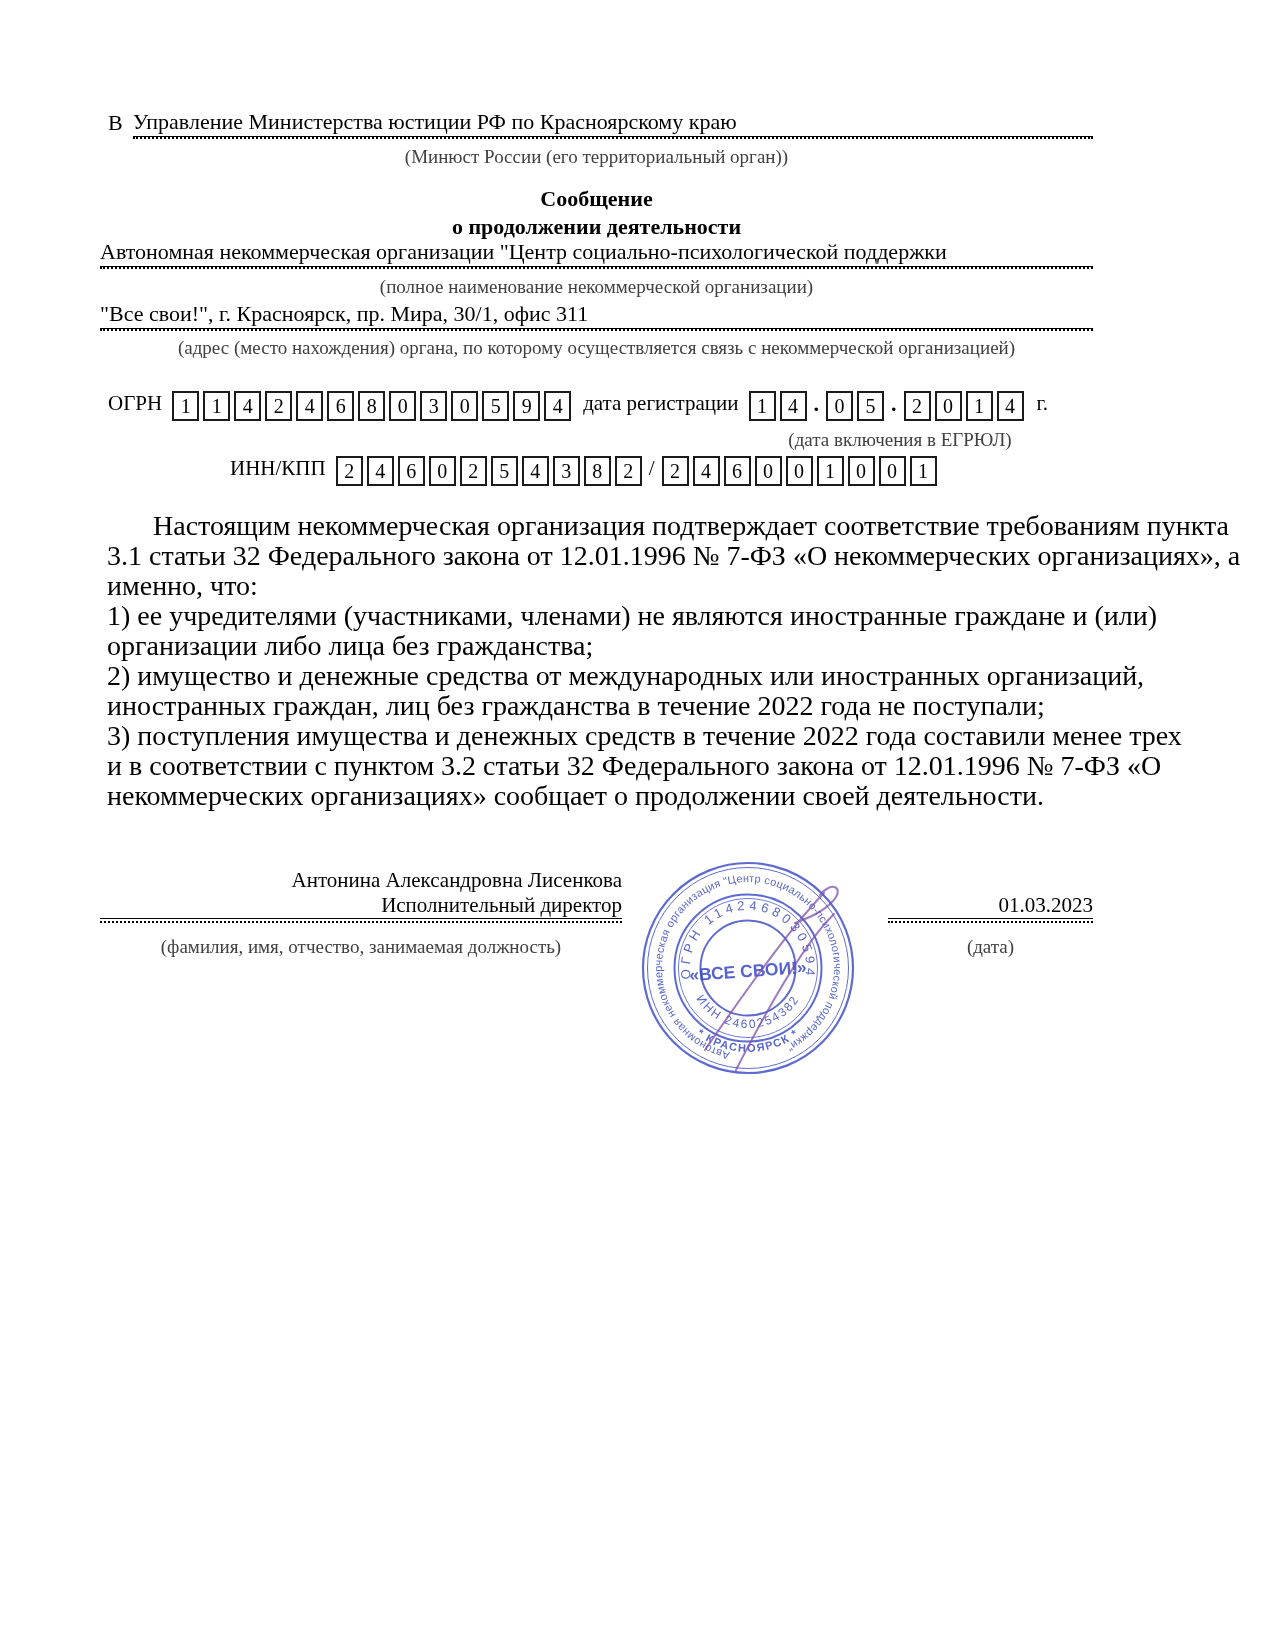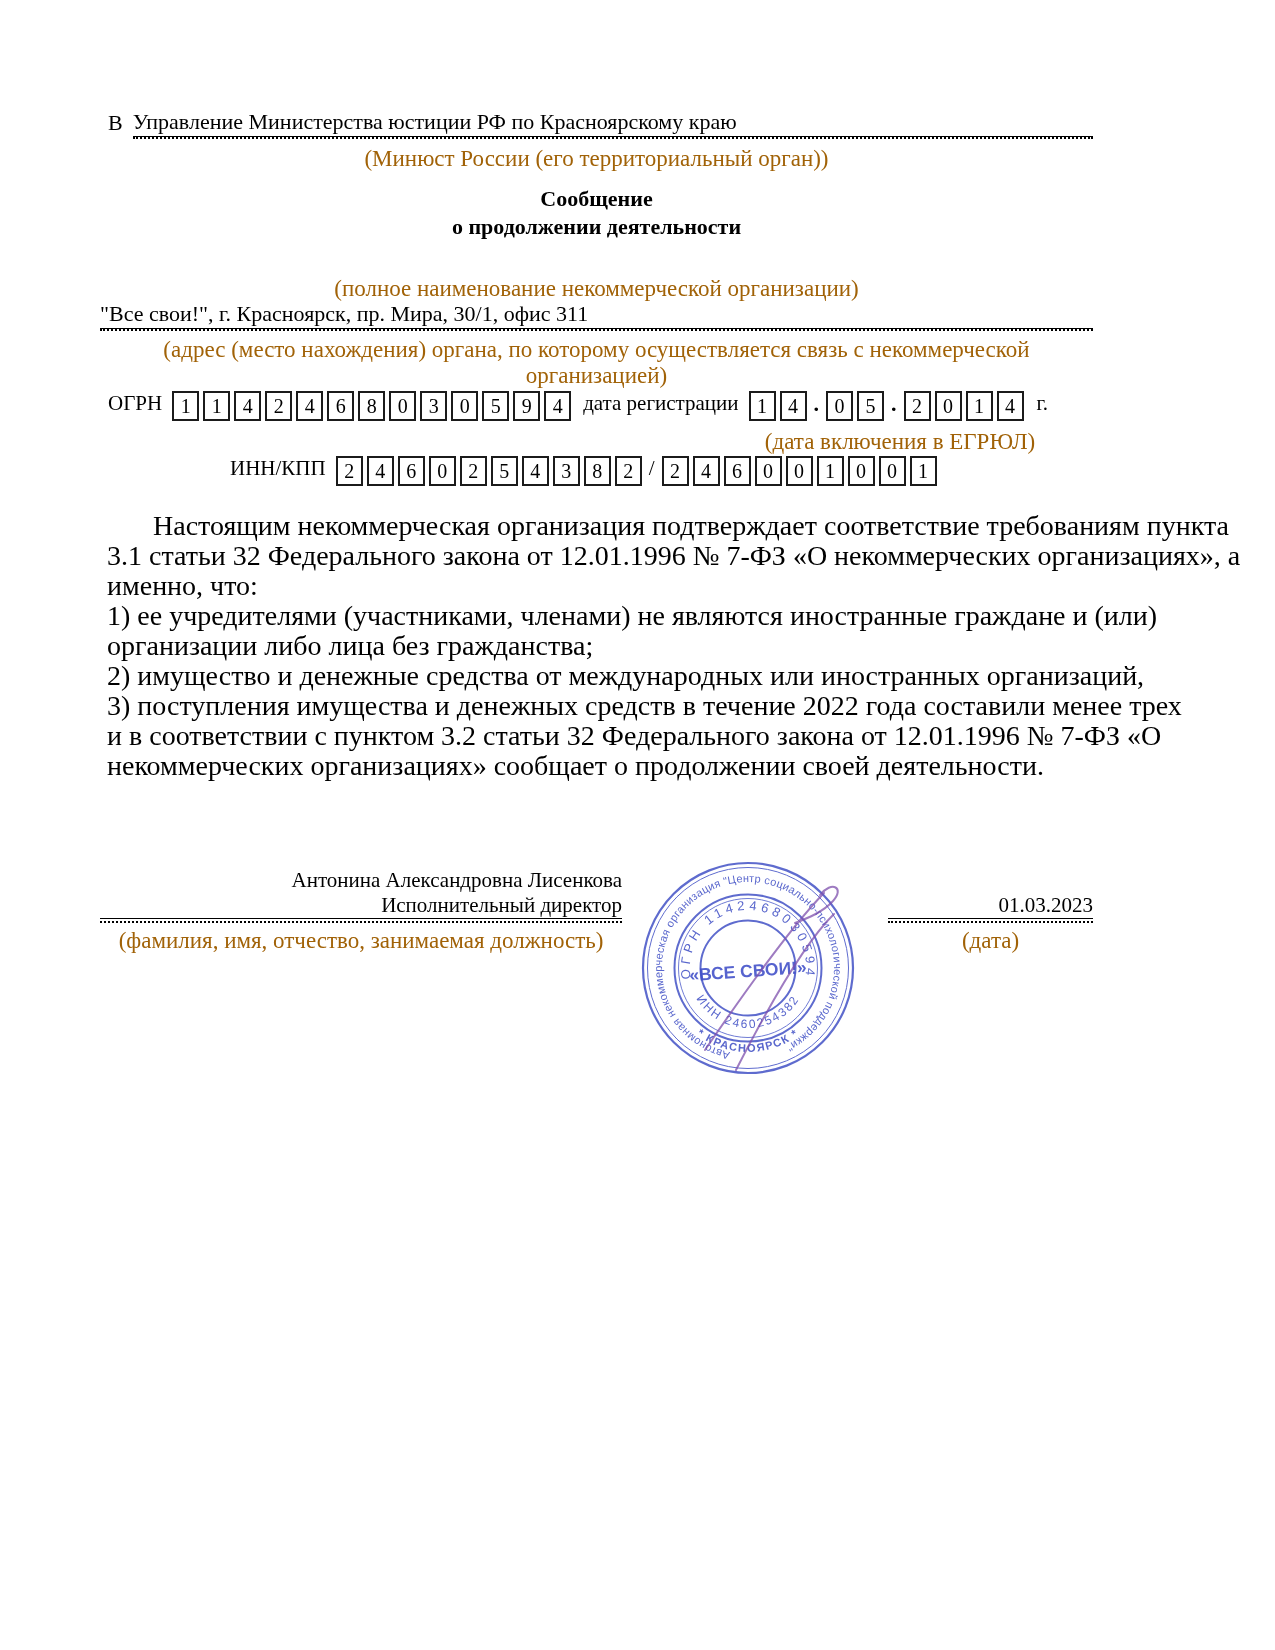--- a/index.html
+++ b/index.html
@@ -4,21 +4,21 @@
 <style>
   html,body { margin:0; padding:0; background:#ffffff; }
   .page {
     position:relative; width:1275px; height:1650px; background:#ffffff;
     font-family:"Liberation Serif", serif; color:#000; overflow:hidden;
   }
   .abs { position:absolute; }
   .center { text-align:center; }
   .bold { font-weight:bold; }
   .t22 { font-size:22px; }
-  .hint { font-size:23px; color:#a16207; }
+  .hint { font-size:19px; color:#404040; }
 
   
   .fill-line { border-bottom:2px dotted #000; }
   .fill-line .inner {
     display:block; border-bottom:1px solid #000; padding-bottom:2px;
     text-align:left; font-size:22px; line-height:24px;
   }
 
   .recipient-row { display:flex; align-items:flex-end; }
   .recipient-row .prefix { font-size:22px; line-height:24px; padding-bottom:4px; margin-right:10px; }
@@ -35,41 +35,44 @@
   .sep-dot { font-weight:bold; font-size:22px; margin:0 7px 0 3px; }
   .sep-slash { font-size:21px; margin:0 7px 0 3px; }
   .row-label { margin-right:10px; }
 
   .body-par { font-size:28px; line-height:30px; }
   .body-par .line { white-space:nowrap; }
   .body-par .line.indent { text-indent:46px; }
 
   .sig-rule { height:2px; border-top:1px solid #000; border-bottom:2px dotted #000; }
   .sig-text { font-size:21px; line-height:25px; text-align:right; }
-  .sig-hint { margin-top:5px; text-align:center; }
+  .sig-hint { margin-top:13px; text-align:center; }
 
   .stamp { position:absolute; left:637px; top:857px; width:222px; height:222px; }
   .stamp svg { font-family:"Liberation Sans", sans-serif; }
 </style>
 </head>
 <body>
 
 <div class="page">
 
   <div class="abs recipient-row" style="left:108px; top:110px; width:985px;">
     <span class="prefix">В</span>
     <span class="fill-line">
       <span class="inner">Управление Министерства юстиции РФ по Красноярскому краю</span>
     </span>
   </div>
   <div class="abs center hint" style="left:100px; top:146px; width:993px;">(Минюст России (его территориальный орган))</div>
 
   <div class="abs center bold t22" style="left:100px; top:214px; width:993px; line-height:26px;">о продолжении деятельности</div>
   <div class="abs center bold t22" style="left:100px; top:186px; width:993px; line-height:26px;">Сообщение</div>
 
+  <div class="abs fill-line" style="left:100px; top:240px; width:993px;">
+    <span class="inner">Автономная некоммерческая организации "Центр социально-психологической поддержки</span>
+  </div>
   <div class="abs center hint" style="left:100px; top:276px; width:993px;">(полное наименование некоммерческой организации)</div>
 
   <div class="abs fill-line" style="left:100px; top:302px; width:993px;">
     <span class="inner">"Все свои!", г. Красноярск, пр. Мира, 30/1, офис 311</span>
   </div>
   <div class="abs center hint" style="left:100px; top:337px; width:993px;">(адрес (место нахождения) органа, по которому осуществляется связь с некоммерческой организацией)</div>
 
   <div class="abs digit-row" style="left:108px; top:391px;">
     <span class="row-label">ОГРН</span>
     <span class="box">1</span>
@@ -124,20 +127,21 @@
     <span class="box">1</span>
   </div>
 
   <div class="abs body-par" style="left:107px; top:511px; width:915px;">
     <div class="line indent">Настоящим некоммерческая организация подтверждает соответствие требованиям пункта</div>
     <div class="line">3.1 статьи 32 Федерального закона от 12.01.1996 № 7-ФЗ «О некоммерческих организациях», а</div>
     <div class="line">именно, что:</div>
     <div class="line">1) ее учредителями (участниками, членами) не являются иностранные граждане и (или)</div>
     <div class="line">организации либо лица без гражданства;</div>
     <div class="line">2) имущество и денежные средства от международных или иностранных организаций,</div>
+    <div class="line">иностранных граждан, лиц без гражданства в течение 2022 года не поступали;</div>
     <div class="line">3) поступления имущества и денежных средств в течение 2022 года составили менее трех</div>
     <div class="line">и в соответствии с пунктом 3.2 статьи 32 Федерального закона от 12.01.1996 № 7-ФЗ «О</div>
     <div class="line">некоммерческих организациях» сообщает о продолжении своей деятельности.</div>
   </div>
 
   <div class="abs" style="left:100px; top:868px; width:522px;">
     <div class="sig-text">Антонина Александровна Лисенкова</div>
     <div class="sig-text">Исполнительный директор</div>
     <div class="sig-rule"></div>
     <div class="sig-hint hint">(фамилия, имя, отчество, занимаемая должность)</div>

